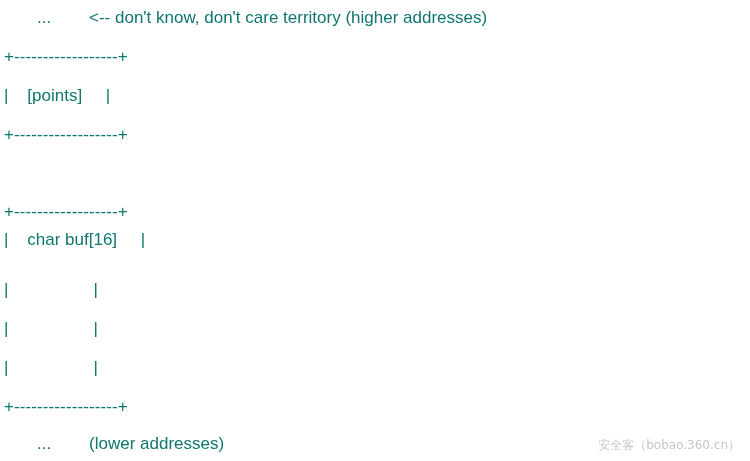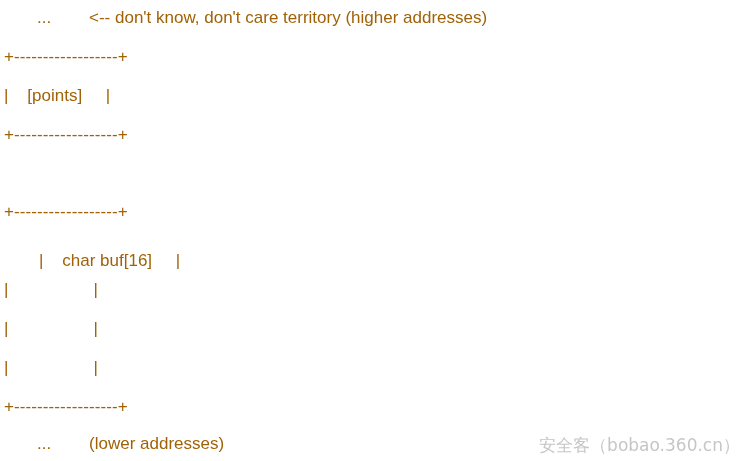--- a/index.html
+++ b/index.html
@@ -23,51 +23,51 @@
     width: 750px;
     height: 461px;
   }
 
   .art-line {
     position: absolute;
     left: 4px;
     font-family: "Liberation Sans", "DejaVu Sans", sans-serif;
     font-size: 17px;
     line-height: 20px;
-    color: #a16207;
+    color: #0f766e;
     white-space: pre;
     letter-spacing: 0px;
     -webkit-font-smoothing: antialiased;
   }
 
   
   .r0  { top: 8px;   }
   .r1  { top: 47px;  }
   .r2  { top: 86px;  }
   .r3  { top: 125px; }
   .r4  { top: 163px; }
   .r5  { top: 202px; }
-  .r6  { top: 251px; margin-left: 35px; }
+  .r6  { top: 230px; }
   .r7  { top: 280px; }
   .r8  { top: 319px; }
   .r9  { top: 358px; }
   .r10 { top: 397px; }
   .r11 { top: 434px; text-align: center; }
 
   
   .rule {
     letter-spacing: 0.1px;
   }
 
   #watermark {
     position: absolute;
     right: 10px;
     bottom: 9px;
     font-family: "DejaVu Sans", "Liberation Sans", sans-serif;
-    font-size: 17px;
+    font-size: 12px;
     line-height: 14px;
     color: #c6c6c6;
     white-space: pre;
     user-select: none;
   }
 </style>
 </head>
 <body>
 
 <div id="diagram">

